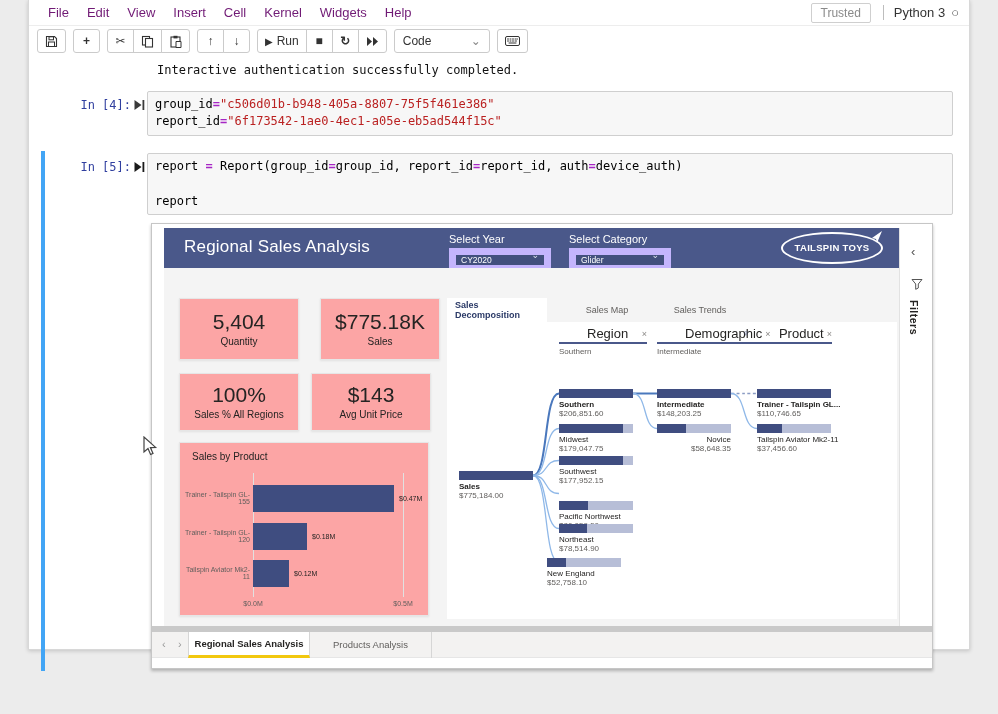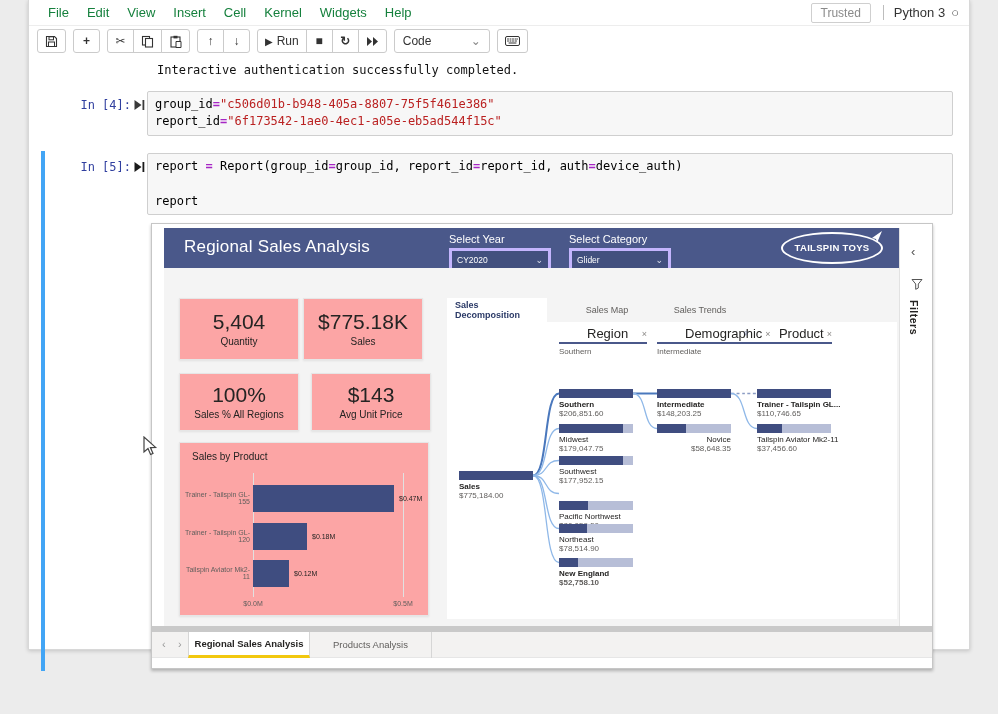--- a/index.html
+++ b/index.html
@@ -10,21 +10,21 @@
     position:relative; overflow:hidden;
     color:#333;
   }
   .page {
     position:absolute; left:28px; top:0; width:942px; height:650px;
     background:#fff; border:1px solid #d8d8d8; border-top:none;
     box-shadow:0 1px 4px rgba(0,0,0,.18);
   }
   
   .menubar { height:26px; display:flex; align-items:center; padding:0 10px; border-bottom:1px solid #ededed; }
-  .menu-item { font-size:13px; color:#15803d; padding:4px 9px; cursor:default; }
+  .menu-item { font-size:13px; color:#701a75; padding:4px 9px; cursor:default; }
   .menubar-right { margin-left:auto; display:flex; align-items:center; }
   .trusted { border:1px solid #cfcfcf; border-radius:2px; color:#8a8a8a; font-size:12px; padding:2px 9px; margin-right:12px; background:#fff; }
   .kernel { border-left:1px solid #bdbdbd; padding-left:10px; font-size:13px; color:#333; display:flex; align-items:center; gap:6px; }
   .kernel-circle { font-size:13px; color:#444; line-height:1; }
   
   .toolbar { height:30px; display:flex; align-items:center; padding:0 8px; gap:7px; }
   .btn-group { display:flex; }
   .tbtn {
     min-width:27px; height:24px; background:#fff; border:1px solid #cbcbcb;
     display:flex; align-items:center; justify-content:center; gap:4px;
@@ -53,22 +53,22 @@
   }
   .code-line { white-space:pre; min-height:17px; }
   .tk-nm { color:#000; } .tk-op { color:#a626c4; font-weight:bold; } .tk-st { color:#ba2121; }
   .out-row { margin-left:106px; margin-top:8px; }
   
   .pbi { position:relative; width:782px; height:446px; background:#fff; border:1px solid #c6c6c6; box-shadow:0 2px 3px rgba(0,0,0,.25); overflow:hidden; }
   .pbi-header { position:absolute; left:12px; top:4px; width:735px; height:40px; background:#4a588a; }
   .pbi-title { position:absolute; left:20px; top:9px; font-size:17px; font-weight:400; color:#fff; letter-spacing:.2px; }
   .slicer { position:absolute; top:5px; width:102px; }
   .slicer-label { font-size:11px; color:#fff; margin-bottom:3px; }
-  .slicer-box { height:24px; background:#42507e; border:3px solid #c4b5fd; color:#fff; font-size:8.5px;
-    display:flex; align-items:center; justify-content:space-between; padding:0 5px; }
+  .slicer-box { height:24px; background:#42507e; border:7px solid #c4b5fd; color:#fff; font-size:8.5px;
+    display:flex; align-items:flex-start; justify-content:space-between; padding:0 5px; }
   .slicer-box .chev { font-size:9px; color:#dfe3ee; line-height:0; }
   .logo { position:absolute; left:617px; top:4px; width:102px; height:32px; border:2px solid #fff; border-radius:50%;
     display:flex; align-items:center; justify-content:center; }
   .logo-text { color:#fff; font-size:9.5px; font-weight:bold; letter-spacing:.3px; }
   .logo-arrow { position:absolute; right:-3px; top:-5px; }
   
   .rail { position:absolute; left:747px; top:4px; width:34px; height:398px; background:#fff; border-left:1px solid #e2e2e2; }
   .rail-collapse { position:absolute; left:11px; top:16px; font-size:13px; color:#555; }
   .rail-funnel { position:absolute; left:11px; top:50px; }
   .rail-label { position:absolute; left:8px; top:72px; writing-mode:vertical-rl; font-size:10.5px; font-weight:bold; color:#252423; letter-spacing:.5px; }
@@ -276,21 +276,21 @@
               </svg>
             <span class="rail-label">Filters</span>
           </div>
 
           <div class="canvas">
 
             <div class="card kpi" style="left:15px; top:30px; width:120px; height:62px;">
               <div class="kpi-value">5,404</div>
               <div class="kpi-label">Quantity</div>
             </div>
-            <div class="card kpi" style="left:139px; top:30px; width:120px; height:62px;text-align:right;">
+            <div class="card kpi" style="left:156px; top:30px; width:120px; height:62px;text-align:right;">
               <div class="kpi-value">$775.18K</div>
               <div class="kpi-label">Sales</div>
             </div>
             <div class="card kpi" style="left:15px; top:105px; width:120px; height:58px;">
               <div class="kpi-value">100%</div>
               <div class="kpi-label">Sales % All Regions</div>
             </div>
             <div class="card kpi" style="left:147px; top:105px; width:120px; height:58px;">
               <div class="kpi-value">$143</div>
               <div class="kpi-label">Avg Unit Price</div>
@@ -396,21 +396,21 @@
                     <div class="tnode-name">Pacific Northwest</div>
                     <div class="tnode-value">$80,059.50</div>
                   </div>
                   <div class="tnode" style="left: 112px; top: 226px;">
                     <div class="tnode-bar">
                       <div class="tnode-fill" style="width: 28px; background: rgb(63, 77, 128);"></div>
                     </div>
                     <div class="tnode-name">Northeast</div>
                     <div class="tnode-value">$78,514.90</div>
                   </div>
-                  <div class="tnode" style="left: 112px; top: 260px; font-weight: bold;">
+                  <div class="tnode" style="left: 100px; top: 260px;">
                     <div class="tnode-bar">
                       <div class="tnode-fill" style="width: 19px; background: rgb(63, 77, 128);"></div>
                     </div>
                     <div class="tnode-name">New England</div>
                     <div class="tnode-value">$52,758.10</div>
                   </div>
                   <div class="tnode" style="left: 210px; top: 91px;">
                     <div class="tnode-bar">
                       <div class="tnode-fill" style="width: 74px; background: rgb(63, 77, 128);"></div>
                     </div>

